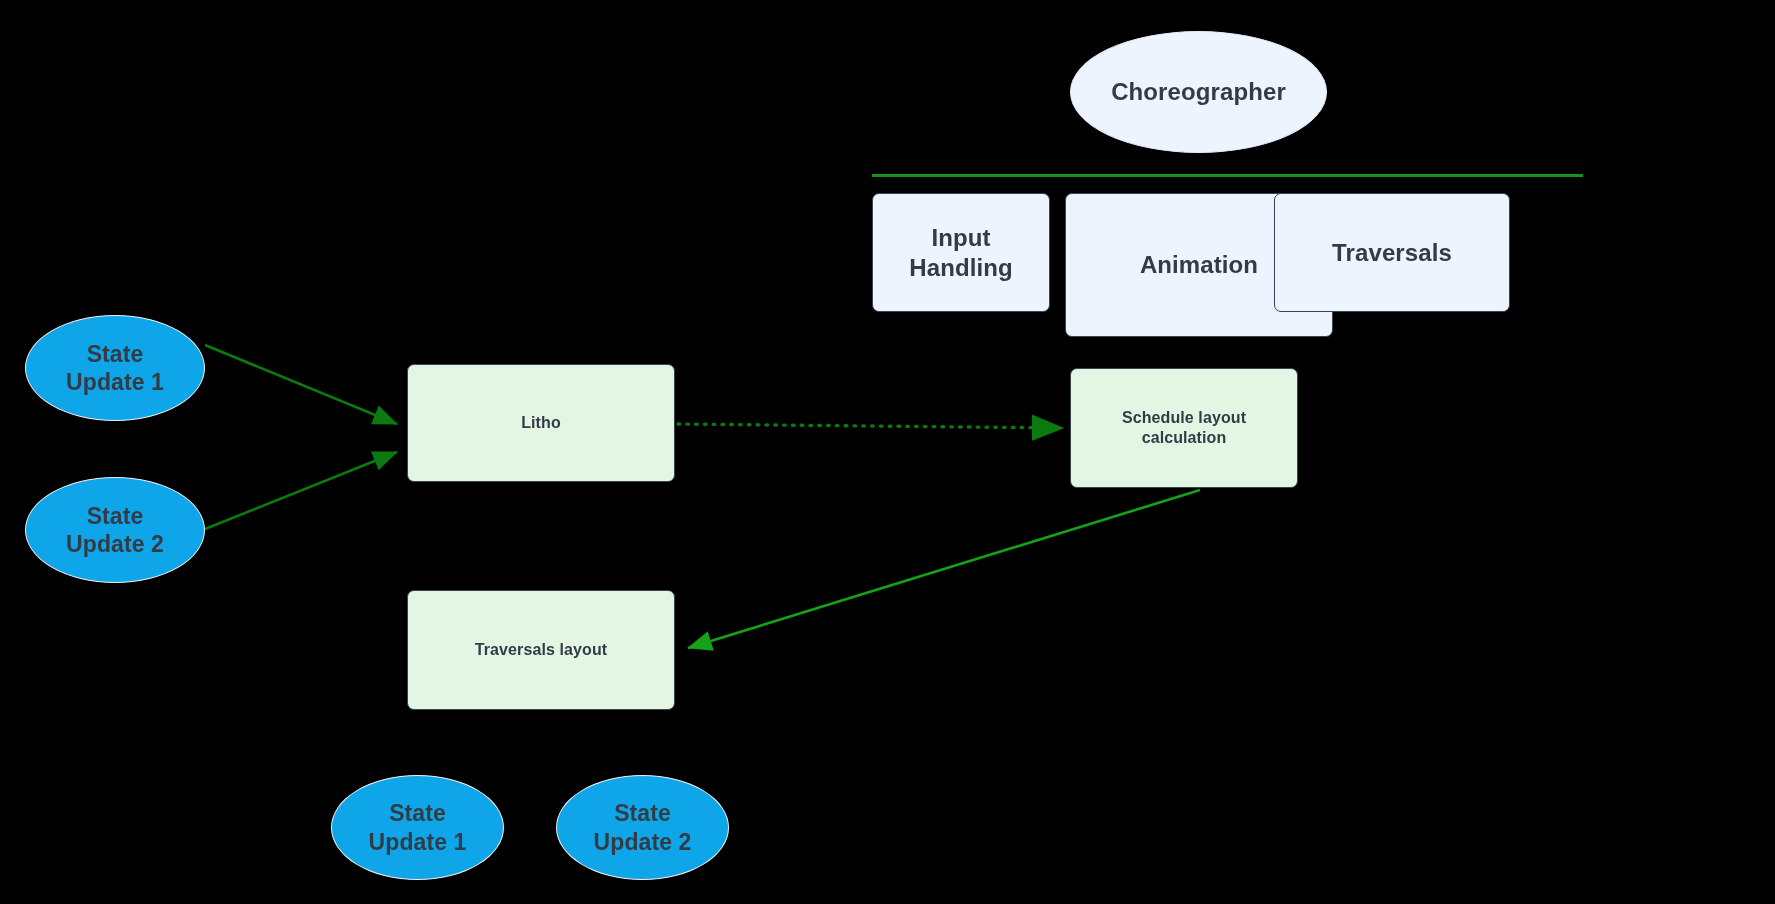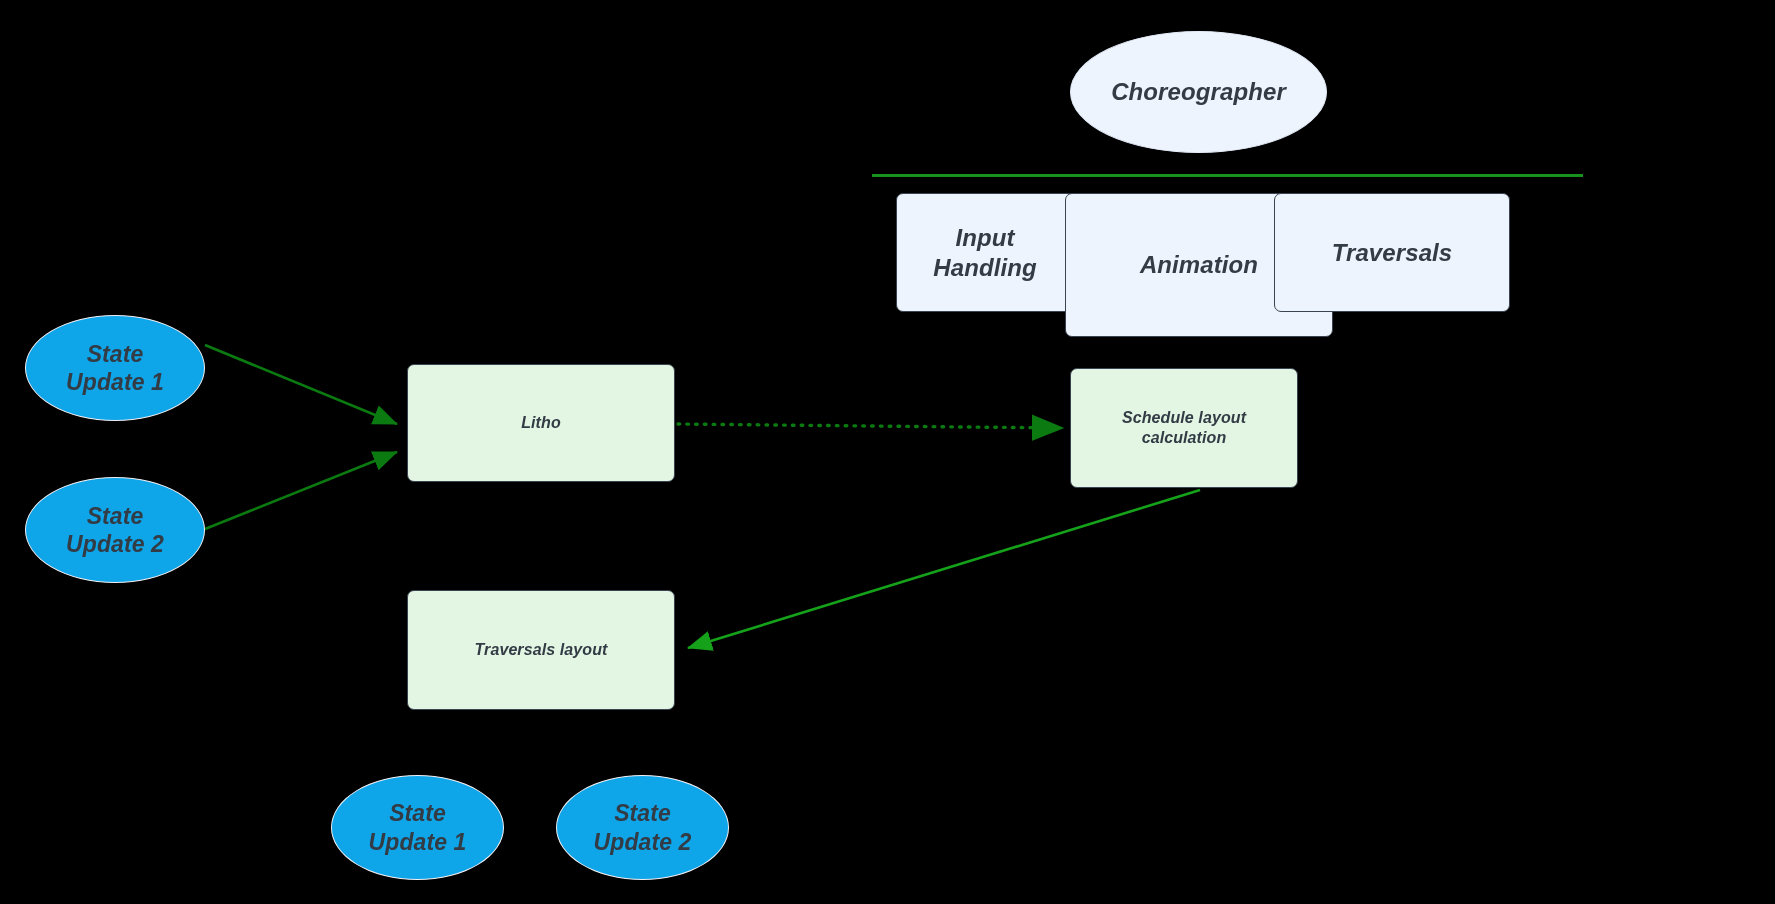--- a/index.html
+++ b/index.html
@@ -12,21 +12,20 @@
     width: 1775px;
     height: 904px;
     overflow: hidden;
     font-family: "Liberation Sans", sans-serif;
   }
   #diagram-root {
     position: relative;
     width: 1775px;
     height: 904px;
     background: #000000;
-    font-style: italic;
   }
   #edge-layer {
     position: absolute;
     left: 0;
     top: 0;
     width: 1775px;
     height: 904px;
     pointer-events: none;
   }
   .node {
@@ -102,21 +101,21 @@
 
     <line x1="1200" y1="490" x2="688" y2="648" stroke="#15a11a" stroke-width="2.6" marker-end="url(#arrow-bright)"></line>
   </svg>
 
   <div class="green-rail" style="left:872px; top:174px; width:711px;"></div>
 
   <div class="node ellipse-blue" style="left:1070px; top:31px; width:257px; height:122px;">
     <span class="node-label">Choreographer</span>
   </div>
 
-  <div class="node box-blue" style="left:872px; top:193px; width:178px; height:119px;margin-left:24px;">
+  <div class="node box-blue" style="left:872px; top:193px; width:178px; height:119px;">
     <span class="node-label">Input
 Handling</span>
   </div>
 
   <div class="node box-blue" style="left:1065px; top:193px; width:268px; height:144px;">
     <span class="node-label">Animation</span>
   </div>
 
   <div class="node box-blue" style="left:1274px; top:193px; width:236px; height:119px;">
     <span class="node-label">Traversals</span>

